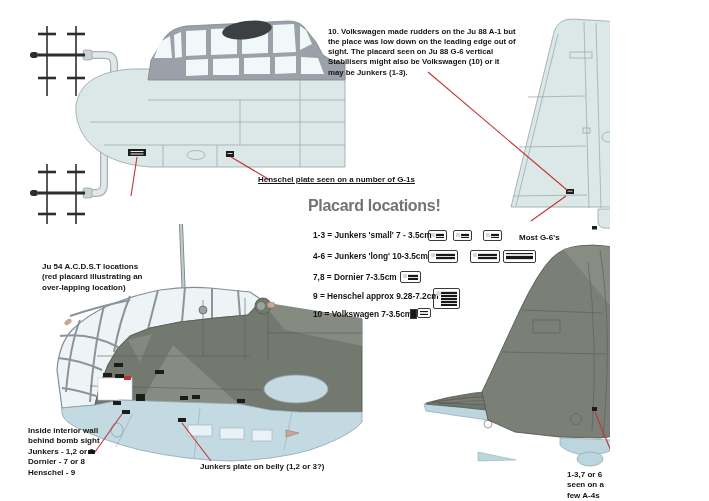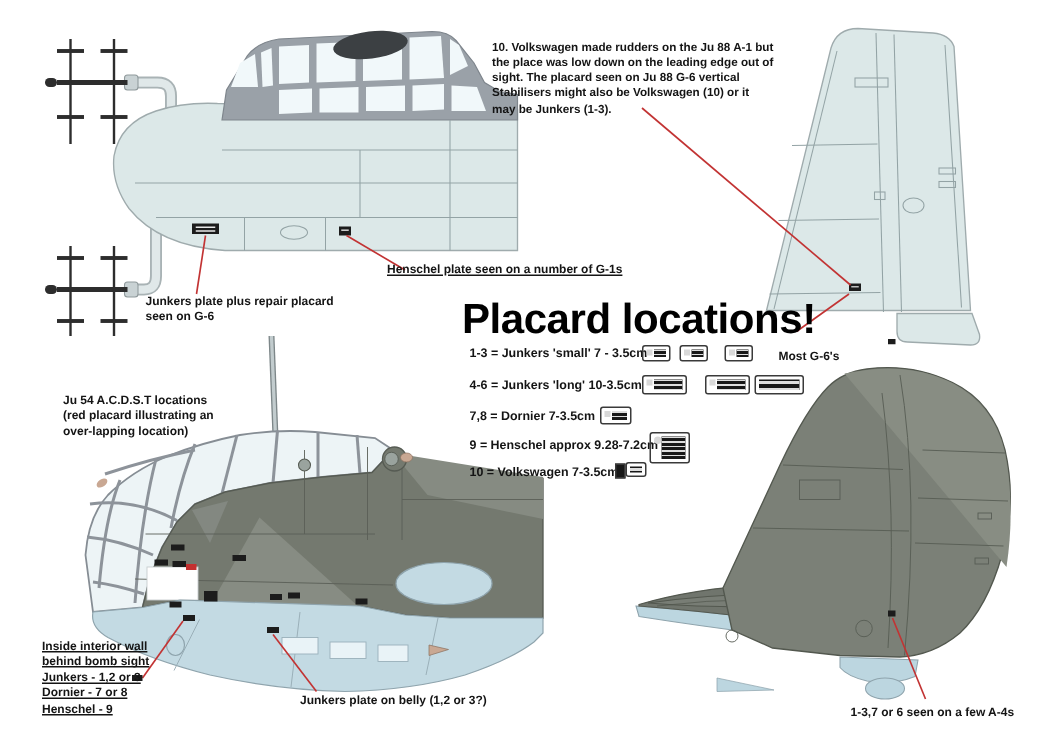--- a/index.html
+++ b/index.html
@@ -1,21 +1,21 @@
 <!DOCTYPE html>
 <html><head>
 <meta charset="utf-8">
 <style>
   html,body{margin:0;padding:0;background:#ffffff;}
   body{font-family:"Liberation Sans",sans-serif;}
-  .canvas{position:relative;width:709px;height:501px;background:#ffffff;overflow:hidden;}
+  .canvas{position:relative;width:610px;height:501px;background:#ffffff;overflow:hidden;}
   .diagram-svg{position:absolute;left:0;top:0;}
   .lbl{position:absolute;font-weight:bold;font-size:8px;line-height:1.3;color:#141414;white-space:pre-line;z-index:3;}
   .note{width:194px;font-size:7.8px;line-height:1.3;}
-  .title{position:absolute;left:308px;top:197px;font-weight:bold;font-size:28px;letter-spacing:-0.3px;color:#000000;z-index:3;}
+  .title{position:absolute;left:308px;top:197px;font-weight:bold;font-size:16px;letter-spacing:-0.3px;color:#737373;z-index:3;}
   .lrow{position:absolute;left:313px;font-weight:bold;font-size:8.3px;color:#141414;z-index:3;}
   .chip{position:absolute;z-index:3;background-color:#181818;border:1px solid #3a3a3a;border-radius:2px;
         background-image:repeating-linear-gradient(180deg, rgba(0,0,0,0) 0 2px, rgba(238,238,238,0.92) 2px 3px);
         background-clip:content-box;padding:2px 2px 2px 7px;box-sizing:border-box;}
   .chip .emb{position:absolute;left:2px;top:2px;width:4px;height:4px;background:#d8d8d8;}
   .chip.round-emb .emb{border-radius:50%;width:5px;height:5px;}
   .chip.plain{padding:2px;background-image:repeating-linear-gradient(180deg, rgba(0,0,0,0) 0 3px, rgba(238,238,238,0.92) 3px 5px);}
   .sq{position:absolute;z-index:3;background:#181818;border:1px solid #3a3a3a;}
 </style>
 </head>
@@ -217,30 +217,28 @@
   </svg>
 
   <div class="lbl note" style="left:328px;top:27px;">10. Volkswagen made rudders on the Ju 88 A-1 but
 the place was low down on the leading edge out of
 sight. The placard seen on Ju 88 G-6 vertical
 Stabilisers might also be Volkswagen (10) or it
 may be Junkers (1-3).</div>
 
   <div class="lbl" style="left:258px;top:175px;text-decoration:underline;">Henschel plate seen on a number of G-1s</div>
 
-  <div class="lbl" style="left:97px;top:196px;">Junkers plate plus repair placard
-seen on G-6</div>
 
   <div class="lbl" style="left:42px;top:262px;">Ju 54 A.C.D.S.T locations
 (red placard illustrating an
 over-lapping location)</div>
 
   <div class="lbl" style="left:519px;top:233px;">Most G-6's</div>
 
-  <div class="lbl" style="left:28px;top:426px;text-decoration:underline;">Inside interior wall
+  <div class="lbl" style="left:28px;top:426px;">Inside interior wall
 behind bomb sight
 Junkers - 1,2 or 3
 Dornier - 7 or 8
 Henschel - 9</div>
 
   <div class="lbl" style="left:200px;top:462px;">Junkers plate on belly (1,2 or 3?)</div>
 
   <div class="lbl" style="left:567px;top:470px;">1-3,7 or 6 seen on a few A-4s</div>
 
   <div class="title">Placard locations!</div>

